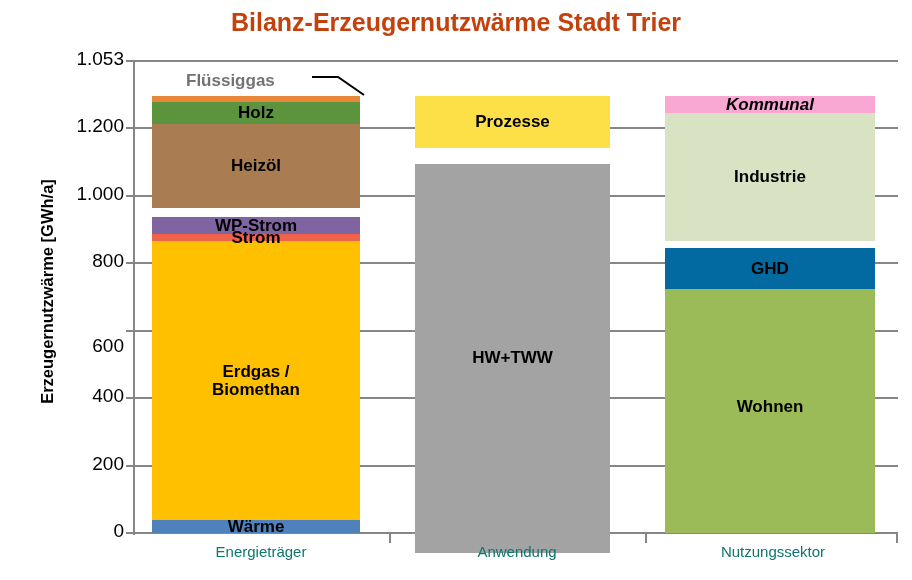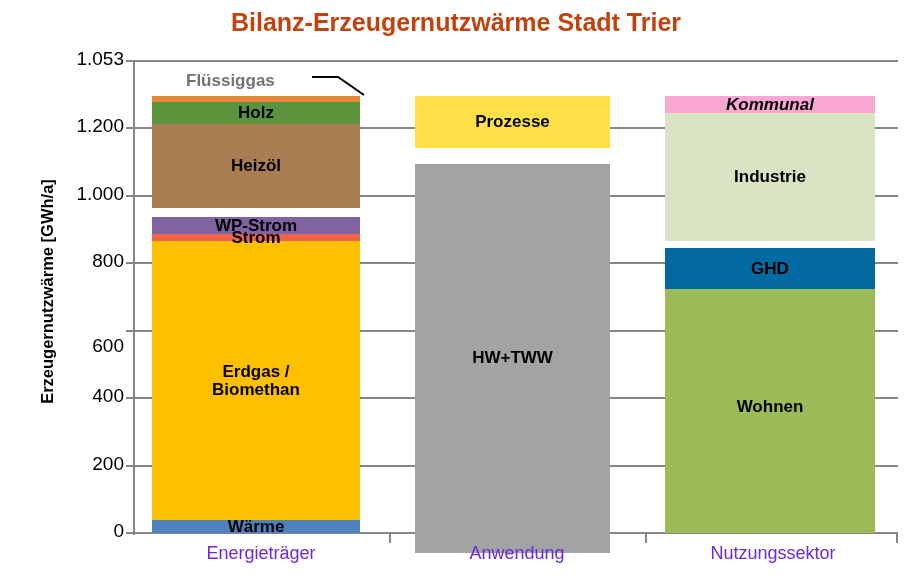--- a/index.html
+++ b/index.html
@@ -115,22 +115,22 @@
     line-height: 1.05;
     white-space: pre-line;
     position: relative;
     z-index: 5;
   }
   
   .cat-label {
     position: absolute;
     top: 543px;
     text-align: center;
-    font-size: 18px;
-    color: #6d28d9;
+    font-size: 15px;
+    color: #0f766e;
     white-space: nowrap;
   }
   
   #callout-fluessiggas {
     position: absolute;
     left: 186px;
     top: 71px;
     font-size: 17px;
     font-weight: bold;
     color: #737373;

